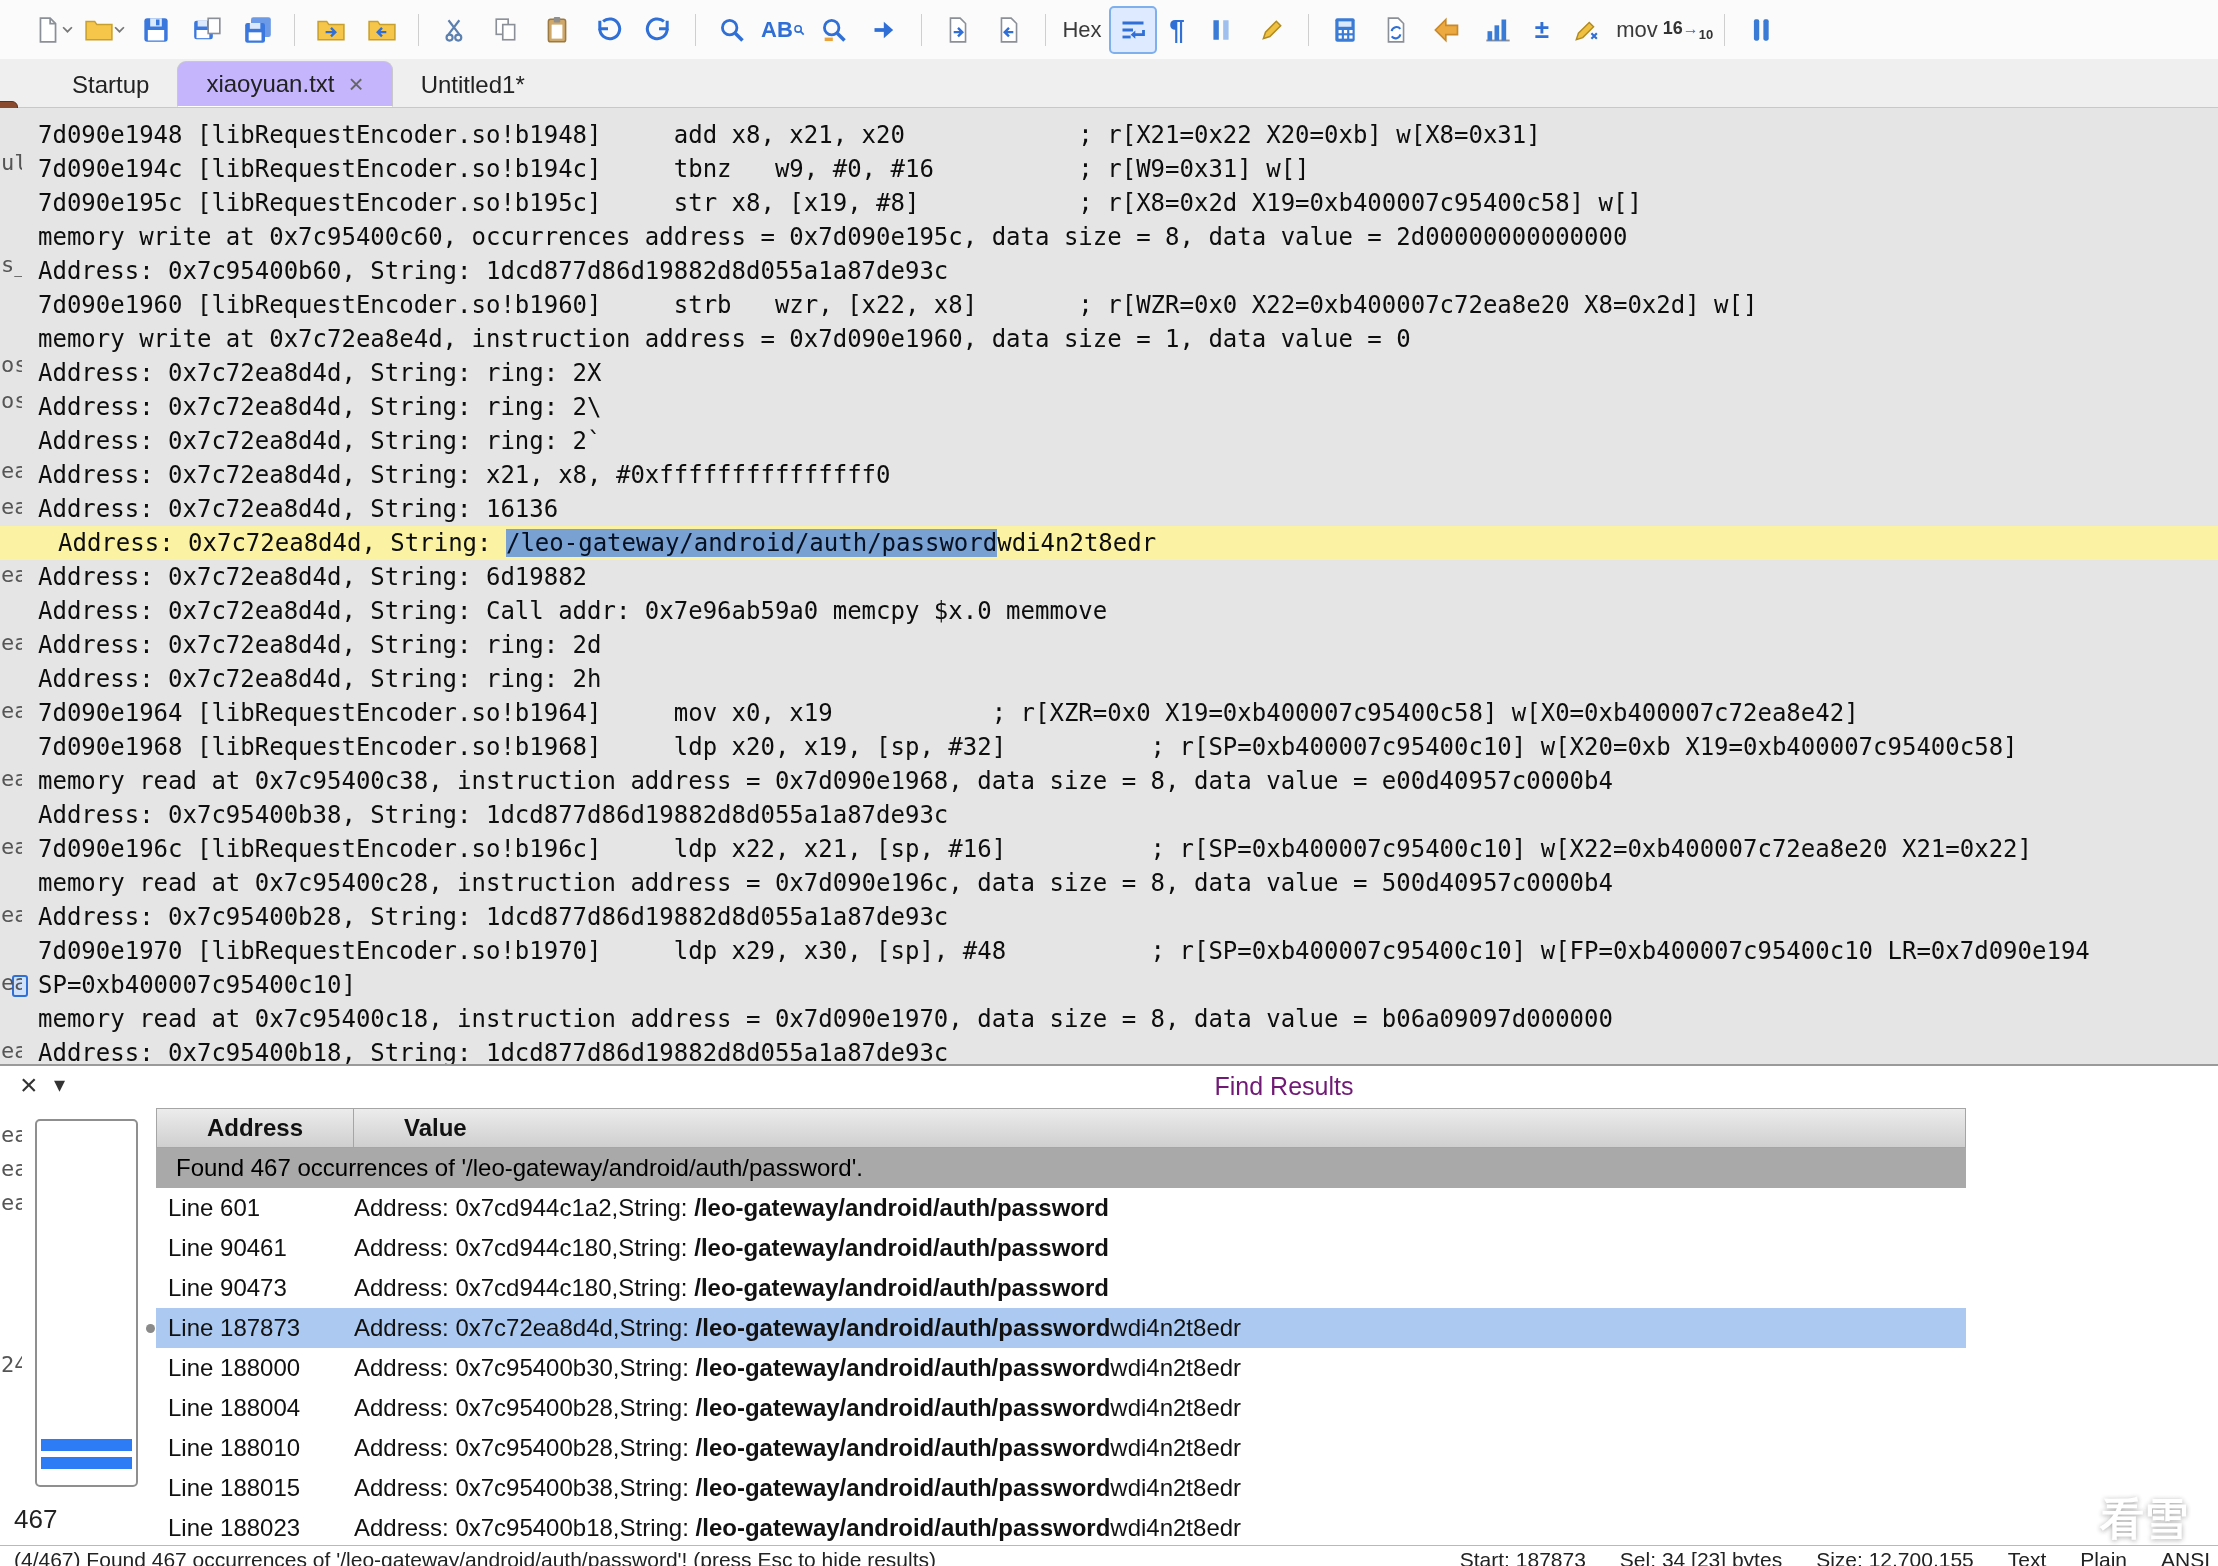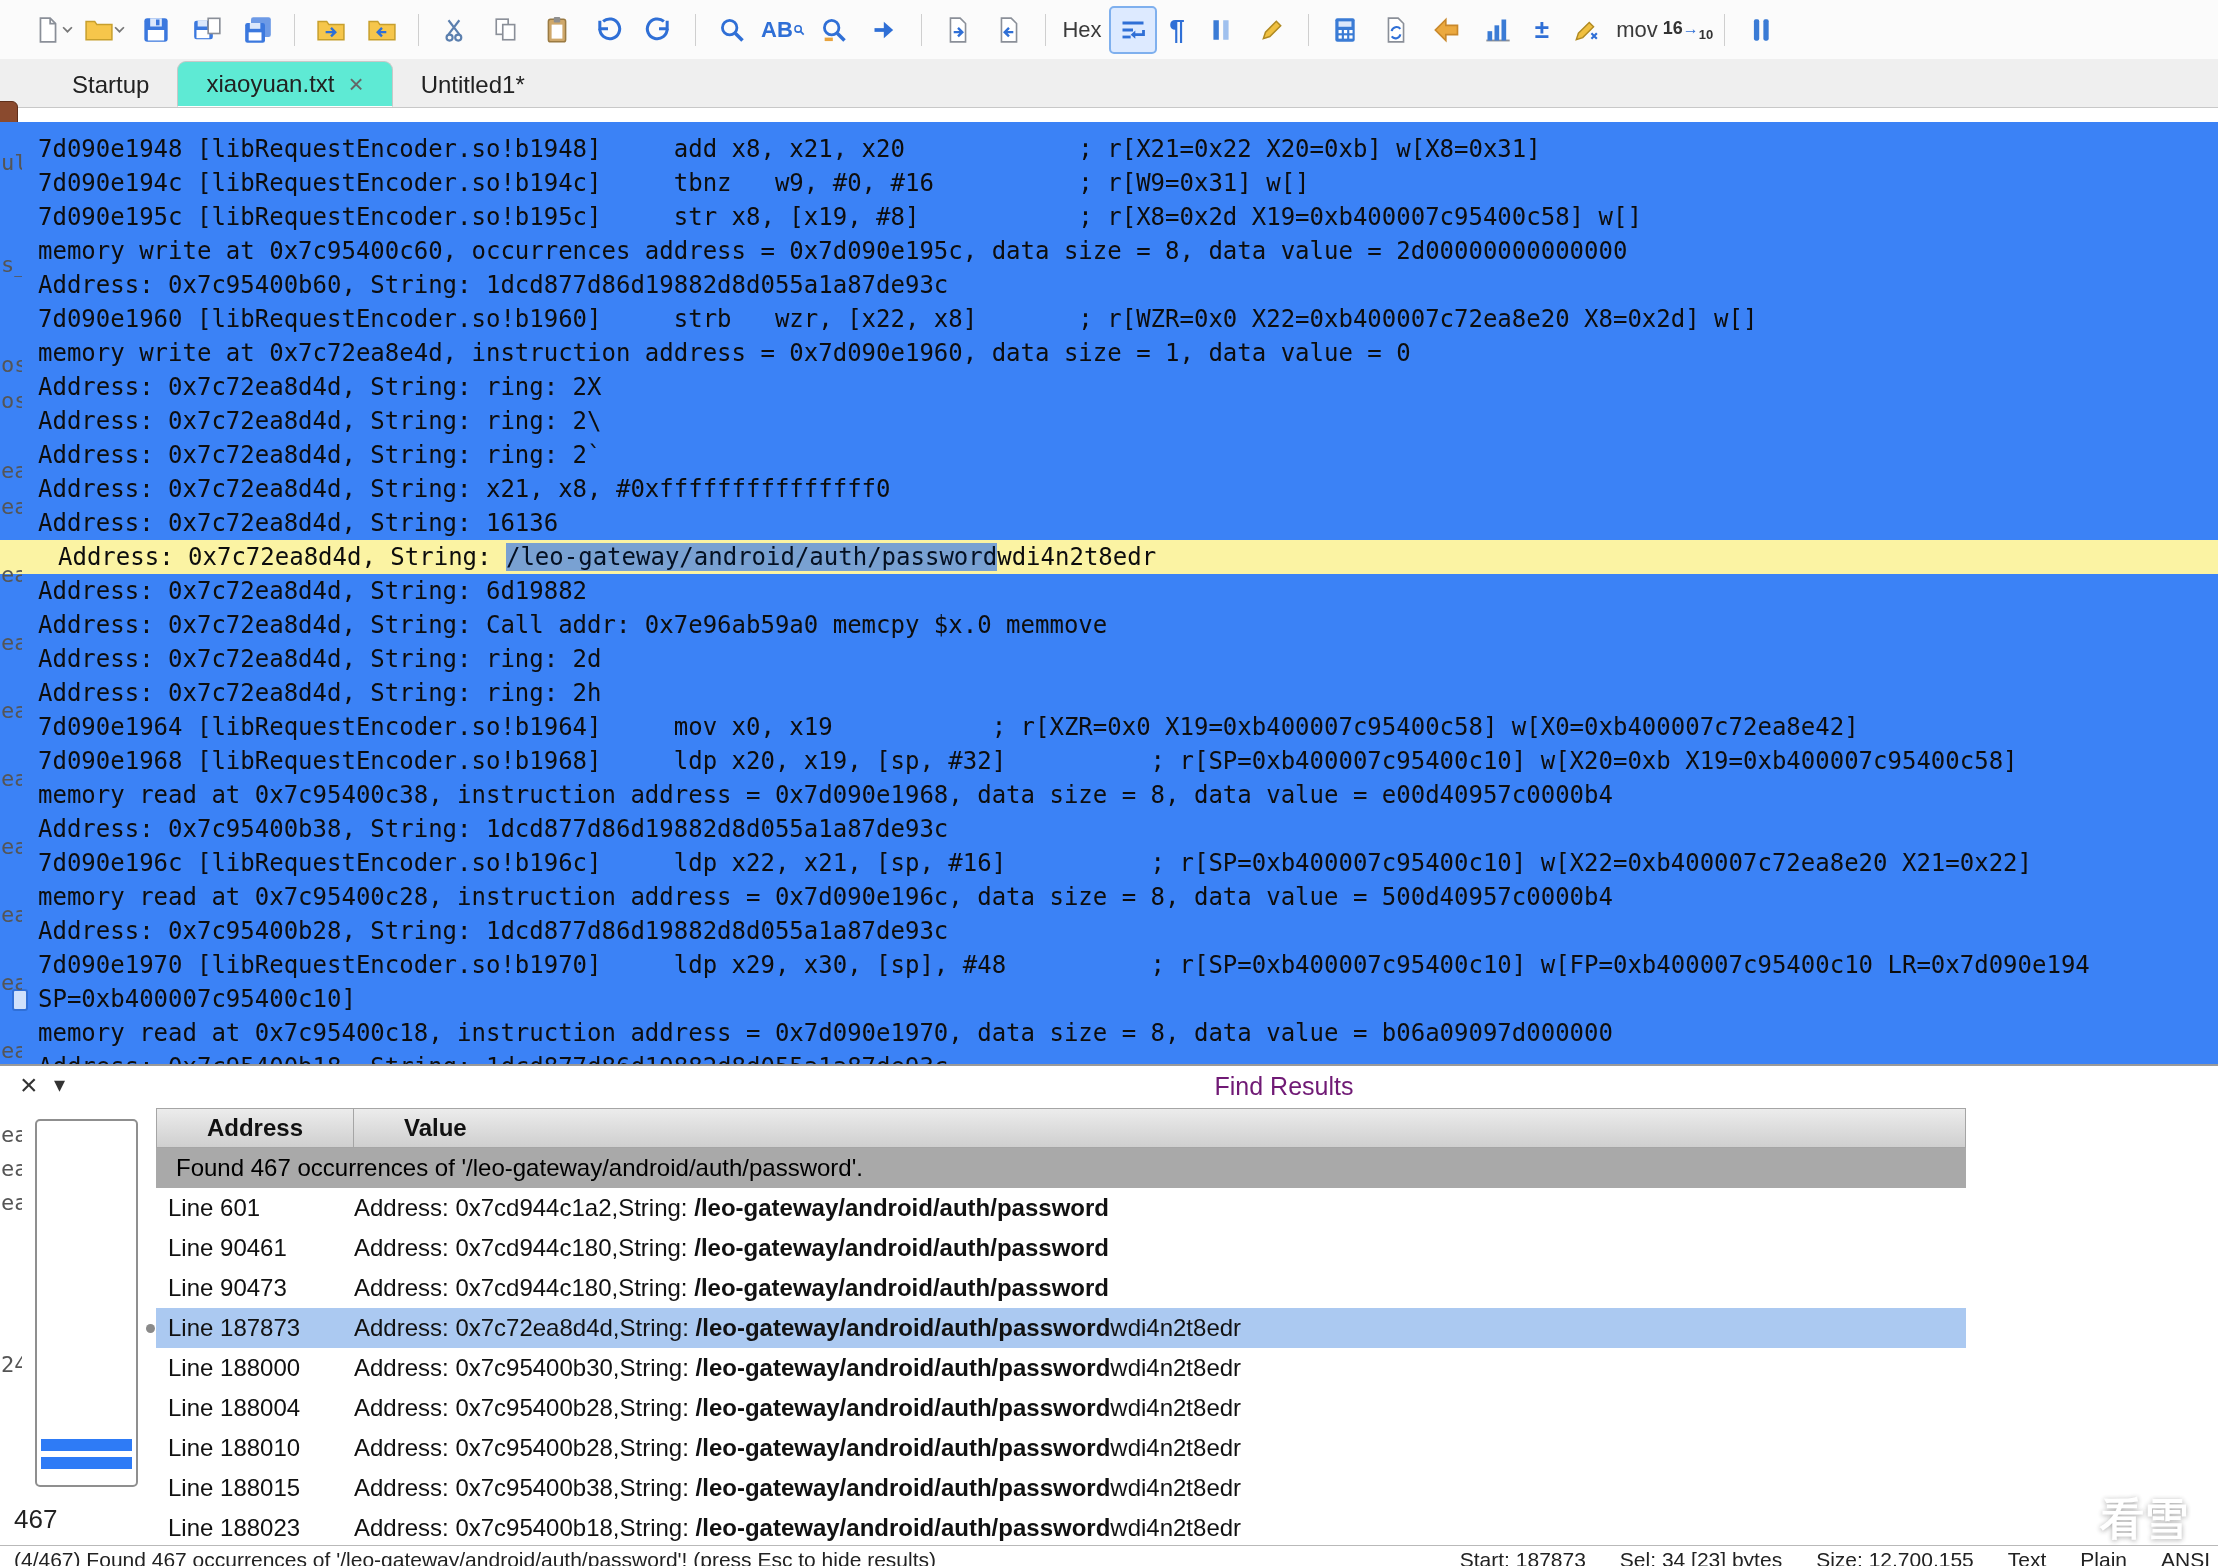--- a/index.html
+++ b/index.html
@@ -23,27 +23,27 @@
   .pm{color:#2f6fd6;font-size:26px;font-weight:700;}
   .conv{font-weight:700;font-size:18px;color:#333;line-height:1;}
   .conv .arr{color:#2f6fd6;font-size:16px;}
   .conv sub{font-size:13px;}
 
   
   .tabbar{position:absolute;top:59px;left:0;right:0;height:48px;background:#efefef;
           border-bottom:1px solid #c8c8c8;display:flex;align-items:flex-end;padding-left:44px;}
   .tab{height:44px;display:flex;align-items:center;gap:14px;padding:0 28px;
        font-size:24px;color:#222;border-radius:9px 9px 0 0;}
-  .tab.active{background:#5eead4;border:1px solid #c8c8c8;border-bottom:1px solid #fff;}
+  .tab.active{background:#c4b5fd;border:1px solid #c8c8c8;border-bottom:1px solid #fff;}
   .tabclose{color:#666;font-size:26px;line-height:1;}
   .appfrag{position:absolute;left:-10px;top:42px;width:26px;height:30px;border-radius:6px;
            background:#8a4a2e;border:1px solid #5f2f1b;}
 
   
-  .editor{position:absolute;top:122px;left:0;right:0;height:956px;background:#3b82f6;
+  .editor{position:absolute;top:108px;left:0;right:0;height:956px;background:#e5e5e5;
           overflow:hidden;}
   .elines{padding:10px 0 0 38px;font-family:"DejaVu Sans Mono",monospace;
           font-size:24px;color:#0d0d0d;}
   .eline{position:relative;height:34px;line-height:34px;white-space:pre;}
   .eline.hl{background:#fbf3a3;margin-left:-38px;padding-left:58px;}
   .sel{background:#79a1d2;color:#041022;}
   .wrapmark{position:absolute;left:-26px;top:7px;width:12px;height:18px;
             border:2px solid #2f6fd6;border-radius:3px;background:#cfe1fb;}
 
   

